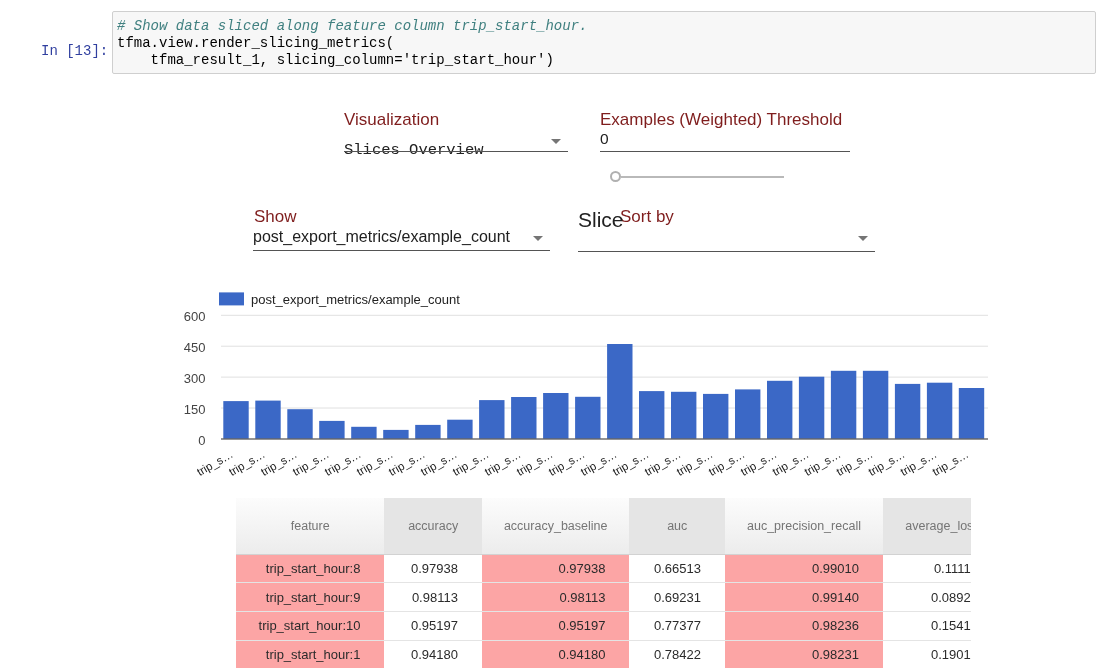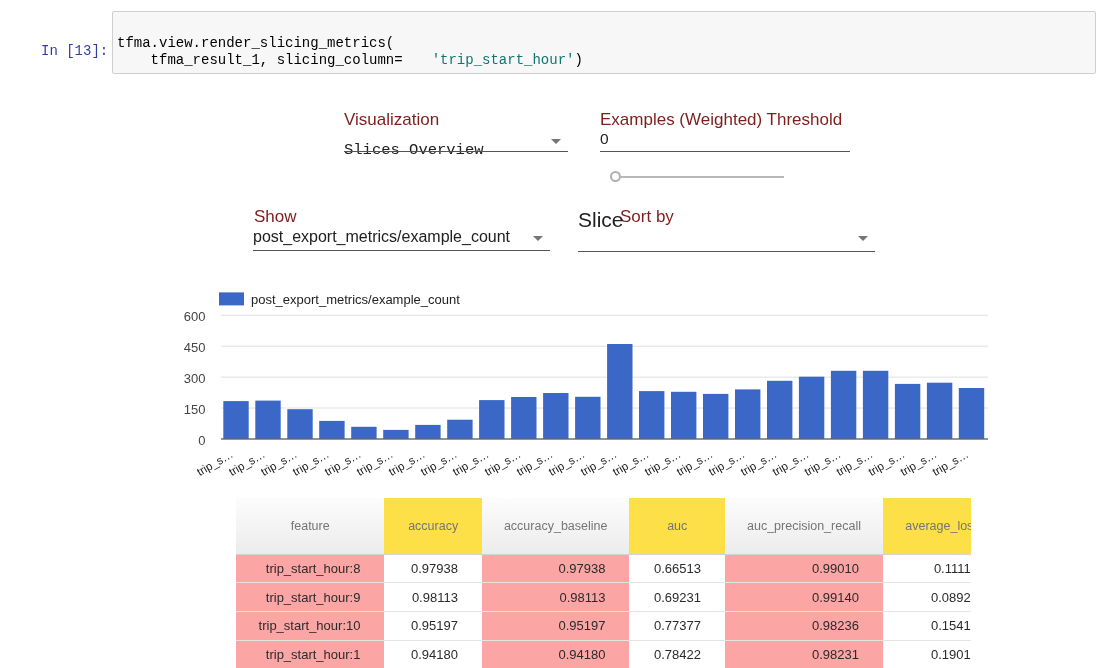--- a/index.html
+++ b/index.html
@@ -7,41 +7,41 @@
        font-family:"Liberation Sans",sans-serif;}
   .abs{position:absolute;}
   
   .prompt{left:41px;top:19px;color:#303F9F;font-family:"Liberation Mono",monospace;
           font-size:14px;line-height:17px;margin-top:24px;}
   .inputbox{left:112px;top:11px;width:982px;height:61px;background:#f7f7f7;
             border:1px solid #cfcfcf;border-radius:2px;}
   .code{left:117px;top:18px;font-family:"Liberation Mono",monospace;font-size:14px;
         line-height:17px;color:#000;white-space:pre;}
   .com{color:#408080;font-style:italic;}
-  .str{color:#0f766e;margin-left:29px;}
+  .str{color:#000000;}
   
   .wlabel{color:#7f1d1d;font-size:17px;line-height:13px;}
   .wval{color:#212121;font-size:15.5px;line-height:16px;}
   .uline{height:1px;background:#545454;}
   .arrow{width:0;height:0;border-left:5.5px solid transparent;border-right:5.5px solid transparent;
          border-top:5.5px solid #757575;}
   
   .tblclip{left:236px;top:498px;width:735px;height:170px;overflow:hidden;}
   table{border-collapse:collapse;table-layout:fixed;width:766px;font-size:13px;color:#2b2b2b;}
   th{font-weight:normal;color:#757575;font-size:12.5px;text-align:center;
      height:55.7px;padding:0;background:linear-gradient(#fcfcfc,#ececec);border-bottom:1px solid #d2d2d2;}
-  th.w{background:#fde047;}
+  th.w{background:#e5e5e5;}
   td{height:27.7px;padding:0 24px 0 0;text-align:right;border-top:1px solid #e4e4e4;}
   td.g{background:#fca5a5;}
 </style>
 </head>
 <body>
 <div class="abs prompt">In&nbsp;[13]:</div>
 <div class="abs inputbox"></div>
-<div class="abs code">
+<div class="abs code"><span class="com"># Show data sliced along feature column trip_start_hour.</span>
 tfma.view.render_slicing_metrics(
     tfma_result_1, slicing_column=<span class="str">'trip_start_hour'</span>)</div>
 
 <div class="abs wlabel" style="left:344px;top:113px;">Visualization</div>
 <div class="abs wval" style="left:344px;top:142px;font-family:Liberation Mono, monospace;">Slices Overview</div>
 <div class="abs uline" style="left:344px;top:151px;width:224px;"></div>
 <div class="abs arrow" style="left:551px;top:138.5px;"></div>
 
 <div class="abs wlabel" style="left:600px;top:113px;">Examples (Weighted) Threshold</div>
 <div class="abs wval" style="left:600px;top:131px;">0</div>

